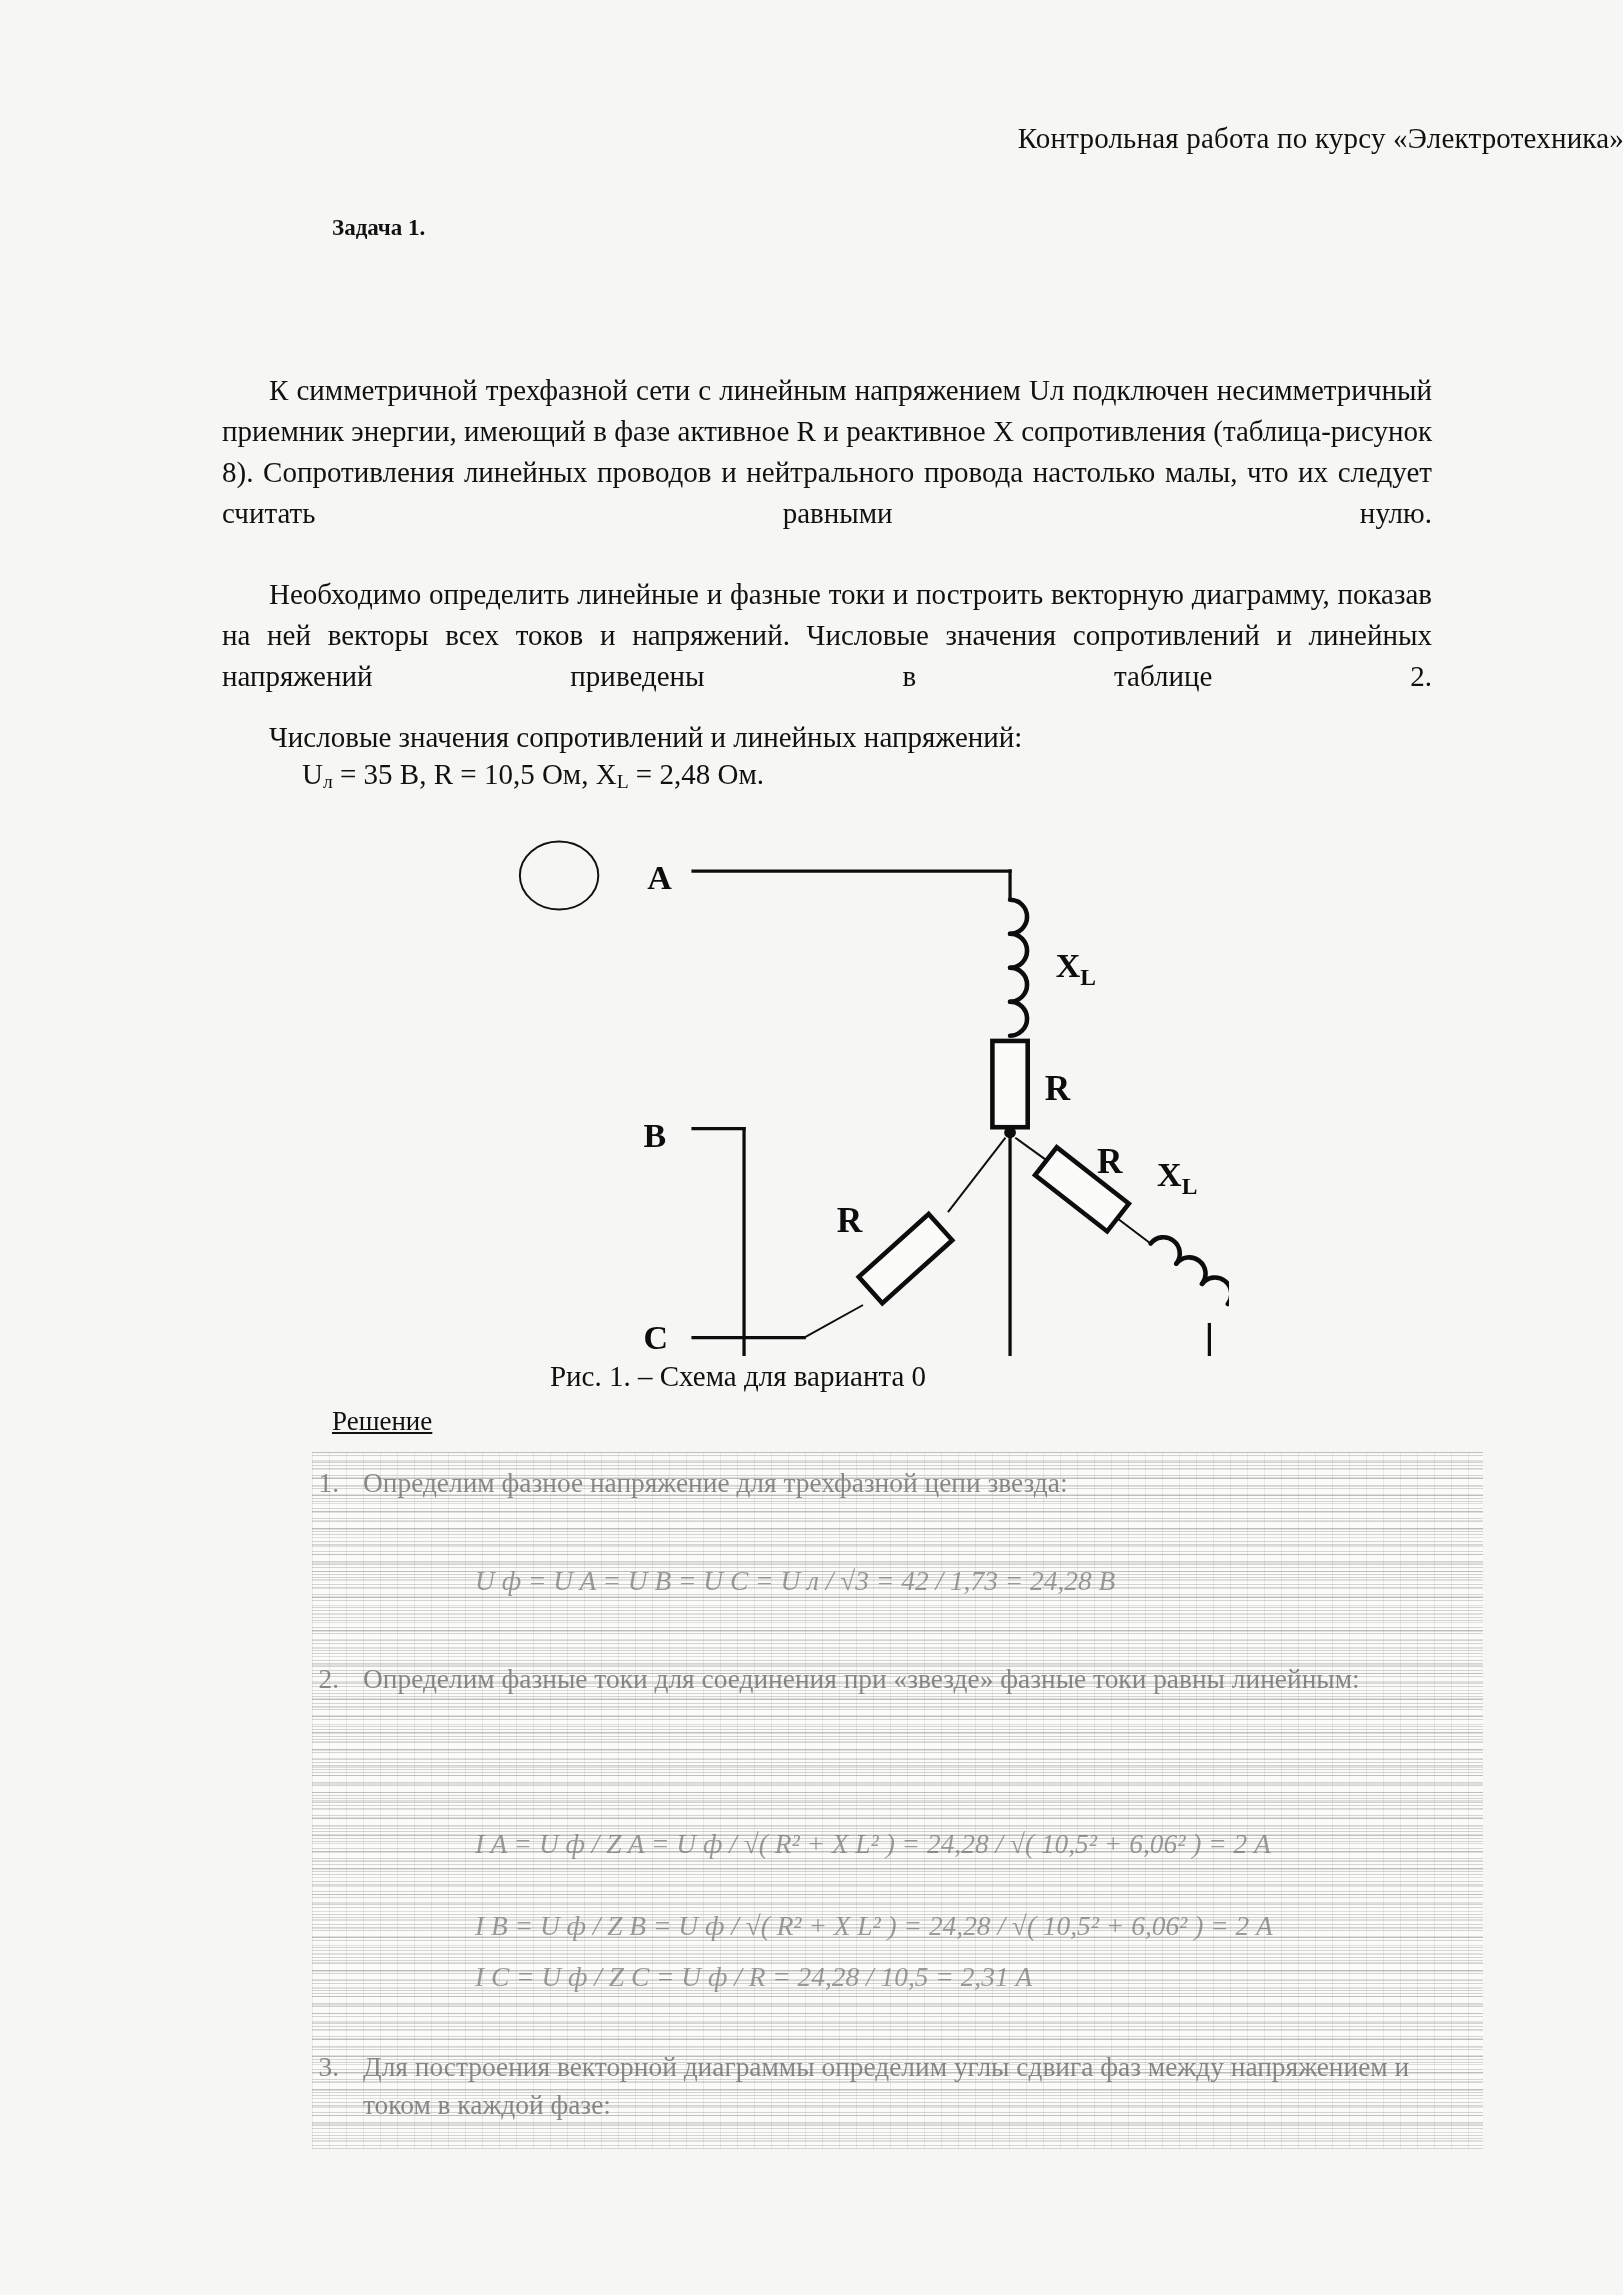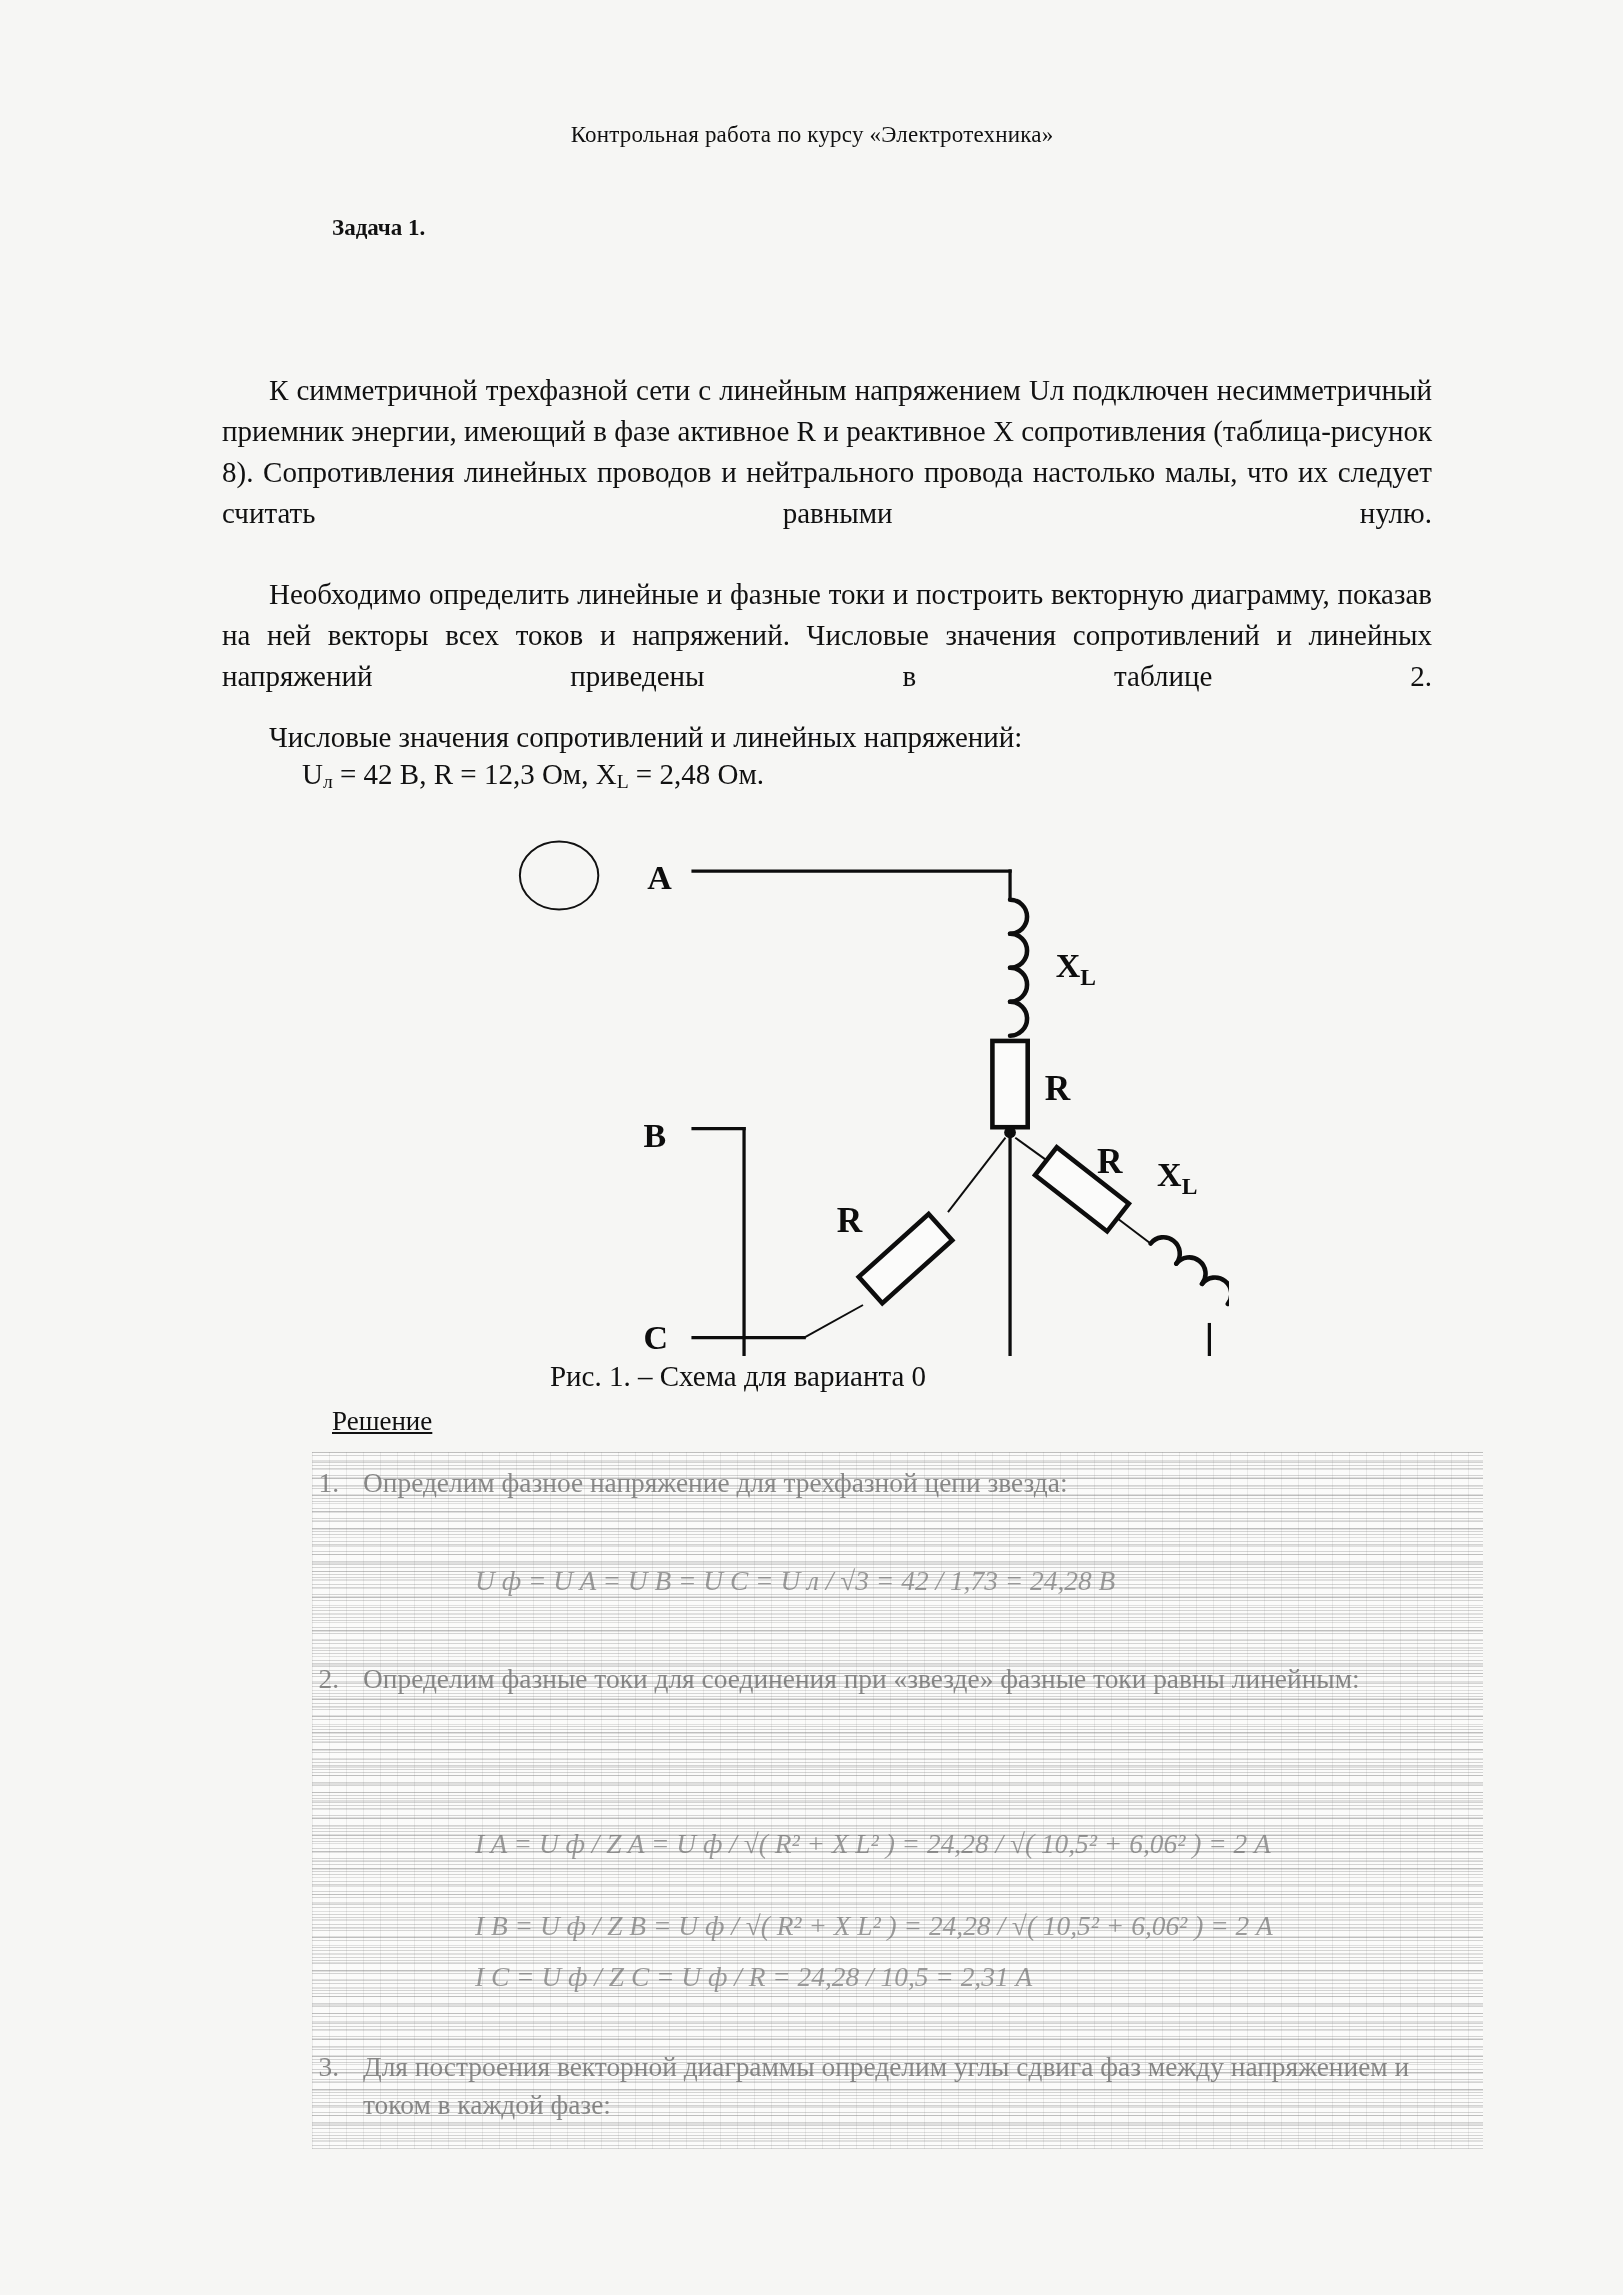--- a/index.html
+++ b/index.html
@@ -18,22 +18,22 @@
     height: 2295px;
     background: #f6f6f4;
     overflow: hidden;
   }
 
   
   .doc-title {
     position: absolute;
     left: 0;
     width: 1624px;
-    text-align: center;
-    font-size: 23px;
+    text-align: right;
+    font-size: 29px;
     letter-spacing: 0.2px;
     white-space: nowrap;
   }
   .doc-subtitle {
     position: absolute;
     left: 0;
     width: 1624px;
     text-align: center;
     font-size: 29px;
     white-space: nowrap;
@@ -181,21 +181,21 @@
   <div class="task-heading" style="left:332px; top:215px;">Задача 1.</div>
 
   <div class="para" style="left:222px; top:370px; width:1210px;">К симметричной трехфазной сети с линейным напряжением Uл подключен несимметричный приемник энергии, имеющий в фазе активное R и реактивное X сопротивления (таблица-рисунок 8). Сопротивления линейных проводов и нейтрального провода настолько малы, что их следует считать равными нулю.</div>
 
   <div class="para" style="left:222px; top:574px; width:1210px;">Необходимо определить линейные и фазные токи и построить векторную диаграмму, показав на ней векторы всех токов и напряжений. Числовые значения сопротивлений и линейных напряжений приведены в таблице 2.</div>
 
   <div class="para last" style="left:222px; top:717px; width:1210px;">Числовые значения сопротивлений и линейных напряжений:</div>
 
   <div class="values-line" style="left:302px; top:758px;">
     <span>U</span><sub>л</sub>
-    <span>= 42 В, R = 12,3 Ом, X</span><sub>L</sub>
+    <span>= 35 В, R = 10,5 Ом, X</span><sub>L</sub>
     <span>= 2,48 Ом.</span>
   </div>
 
   <div id="figure">
     <svg width="732" height="536" viewBox="0 0 1120 820" xmlns="http://www.w3.org/2000/svg">
 
       <ellipse cx="95" cy="85" rx="60" ry="52" fill="none" stroke="#111" stroke-width="3"></ellipse>
 
       <text x="230" y="105" font-family="Liberation Serif, serif" font-size="52" font-weight="bold" fill="#0d0d0d">A</text>
       <text x="224" y="500" font-family="Liberation Serif, serif" font-size="52" font-weight="bold" fill="#0d0d0d">B</text>

